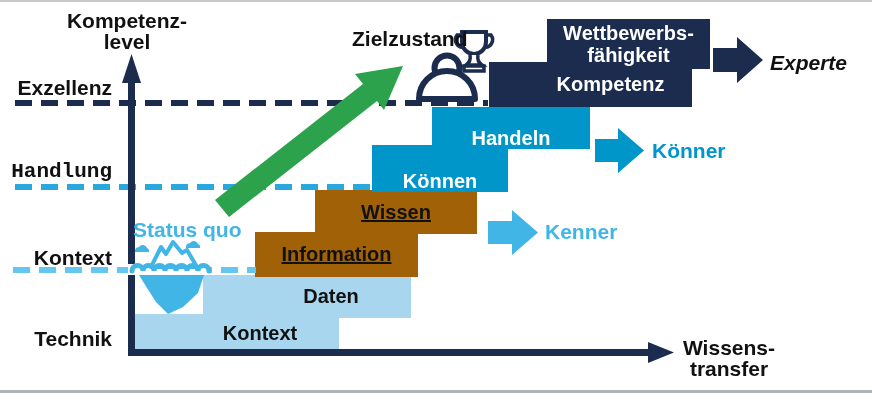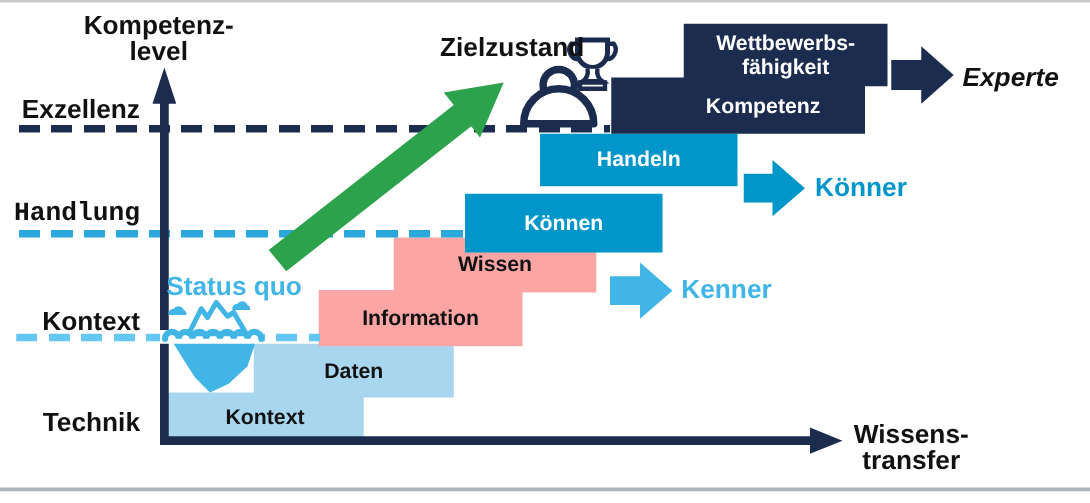--- a/index.html
+++ b/index.html
@@ -5,30 +5,30 @@
   html,body{margin:0;padding:0;background:#fff;}
   .canvas{
     position:relative;width:872px;height:402px;background:#ffffff;overflow:hidden;
     font-family:"Liberation Sans",sans-serif;font-weight:bold;color:#111;
   }
   .frame-top{position:absolute;left:0;top:0;width:872px;height:2px;background:#c6c9cc;z-index:40;}
   .frame-bottom{position:absolute;left:0;top:390px;width:872px;height:3px;background:#aeb3b9;z-index:40;}
 
   
   .step{position:absolute;display:flex;align-items:center;justify-content:center;
-        font-size:17px;line-height:1.12;text-align:center;}
-  .tone-pale{background:#a9d6ef;color:#111;}
-  .tone-bright{background:#fca5a5;color:#111;}
-  .tone-medium{background:#0096ca;color:#fff;}
+        font-size:20px;line-height:1.12;text-align:center;}
+  .tone-pale{background:#a9d6ef;color:#111;padding-left:48px;}
+  .tone-bright{background:#a16207;color:#111;text-decoration:underline;}
+  .tone-medium{background:#0096ca;color:#fff;align-items:flex-end;}
   .tone-navy{background:#1b2c4e;color:#fff;}
   .s1{left:133px;top:314px;width:158px;height:39px;z-index:1;}
   .s2{left:203px;top:275px;width:160px;height:43px;z-index:2;}
   .s3{left:255px;top:232px;width:163px;height:45px;z-index:3;}
   .s4{left:315px;top:190px;width:162px;height:44px;z-index:4;}
-  .s5{left:372px;top:155px;width:158px;height:47px;z-index:5;}
+  .s5{left:372px;top:145px;width:136px;height:47px;z-index:5;}
   .s6{left:432px;top:107px;width:158px;height:42px;z-index:6;}
   .s7{left:489px;top:62px;width:163px;height:45px;z-index:7;padding-left:40px;}
   .s8{left:547px;top:19px;width:163px;height:50px;z-index:8;}
 
   
   .dash{position:absolute;height:6px;z-index:10;}
   .dash-exzellenz{left:15px;top:100px;width:473px;
     background:repeating-linear-gradient(90deg,#1b2c4e 0 17px,transparent 17px 26px);}
   .dash-handlung{left:15px;top:184px;width:357px;
     background:repeating-linear-gradient(90deg,#2aa7dc 0 17px,transparent 17px 26px);}

